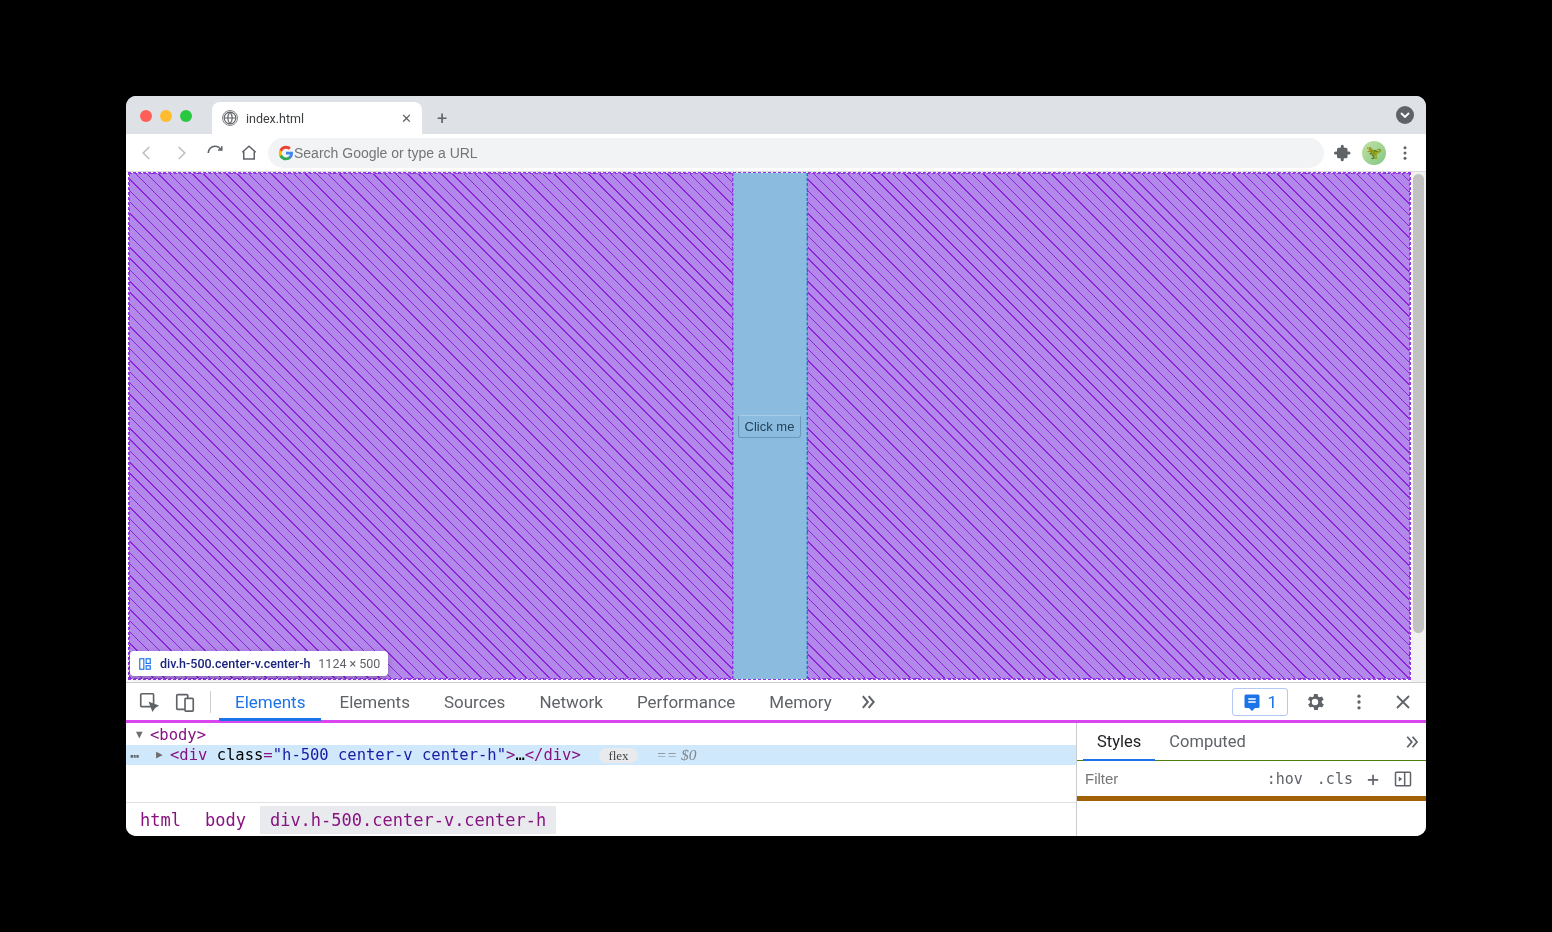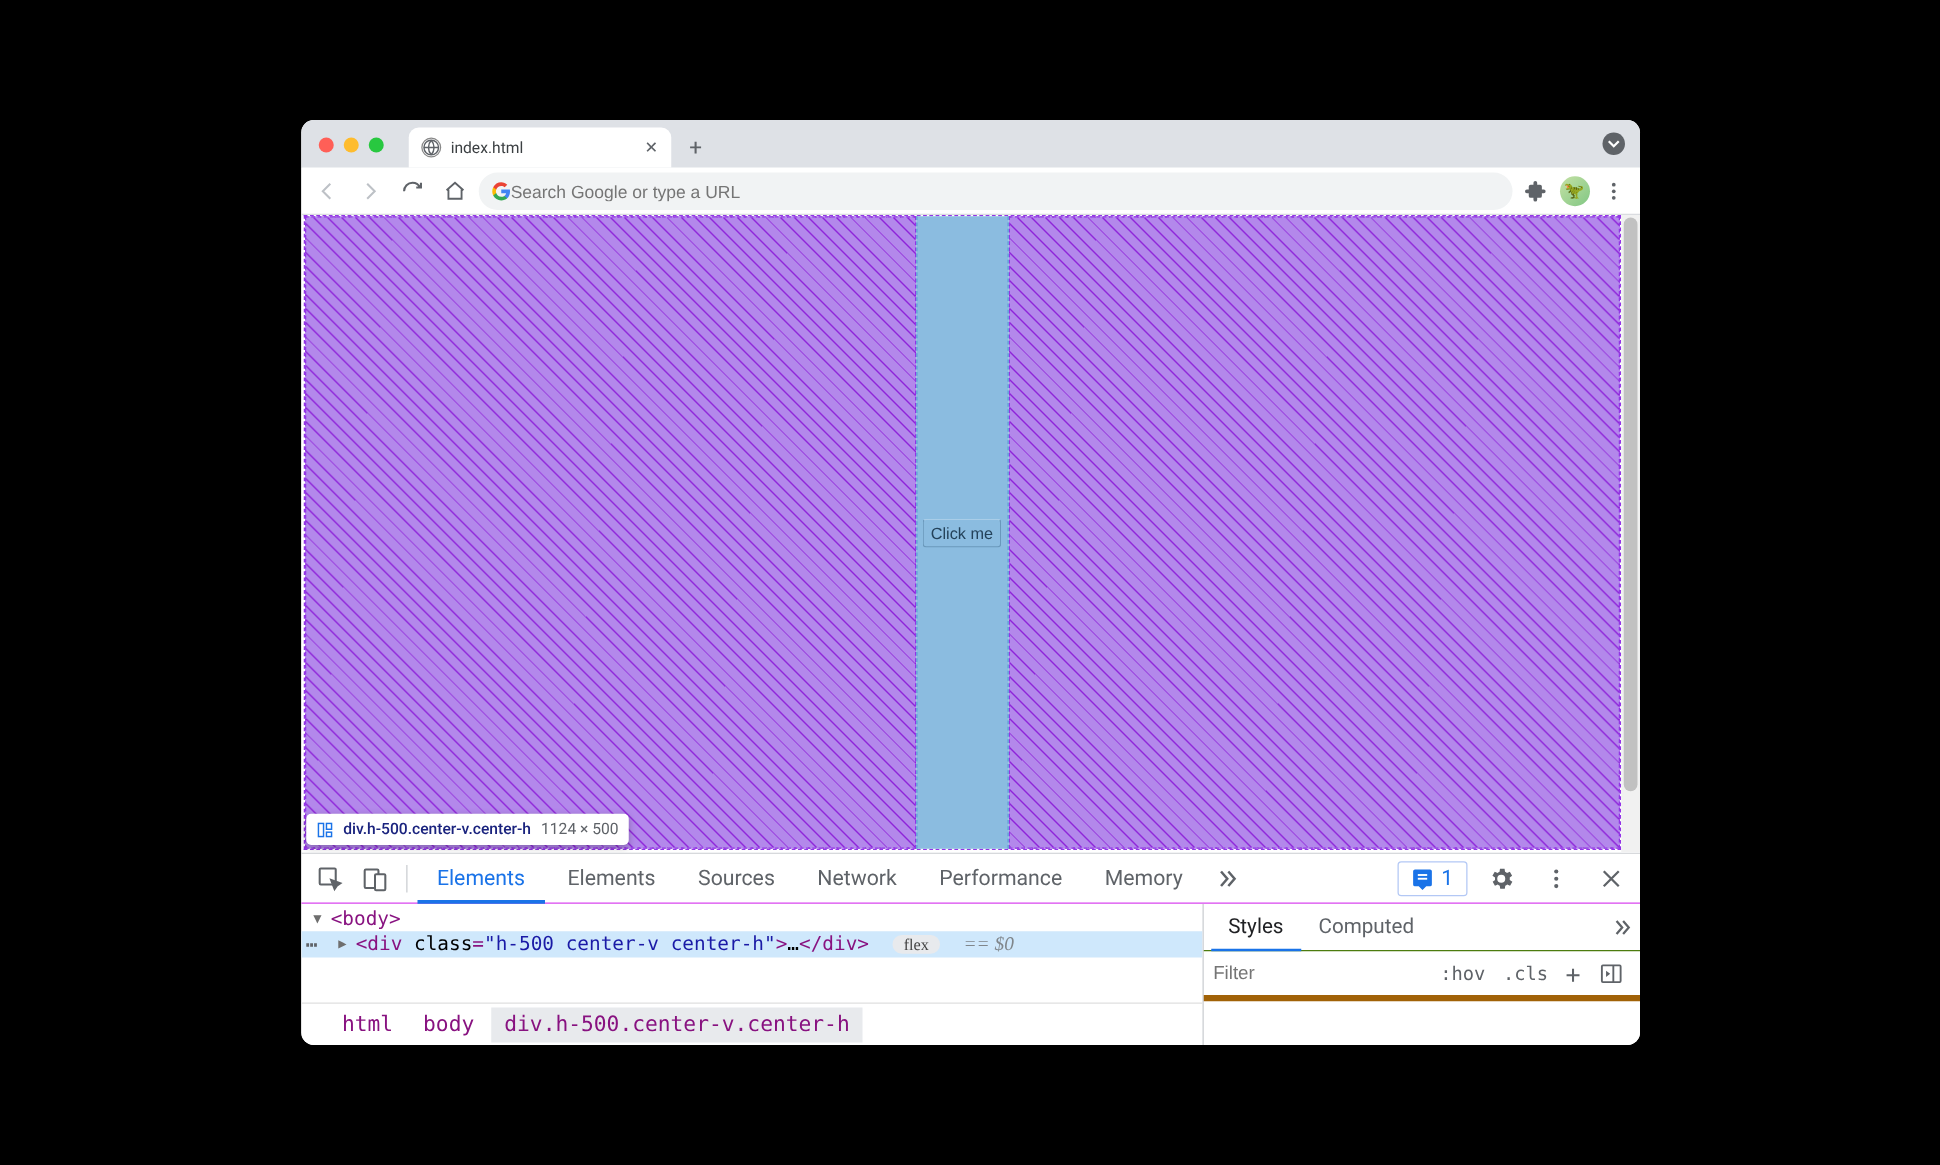--- a/index.html
+++ b/index.html
@@ -6,21 +6,21 @@
   body {
     font-family: -apple-system, BlinkMacSystemFont, "Segoe UI", Roboto, sans-serif;
     background: #000;
     width: 1552px;
     height: 932px;
     overflow: hidden;
     position: relative;
     display:flex; align-items:center; justify-content:center;
   }
   .window {
-    width: 1071px;
+    width: 1300px;
     height: 740px;
     background: #fff;
     border-radius: 10px;
     overflow: hidden;
     display: flex;
     flex-direction: column;
     box-shadow: 0 10px 40px rgba(0,0,0,.5);
   }
 
   
@@ -138,21 +138,21 @@
   
   .devtools {
     height: 154px;
     border-top:1px solid #cacdd1;
     background:#fff;
     display:flex; flex-direction:column;
     font-size: 15px;
   }
   .dt-tabs{
     height:40px;
-    border-bottom:1px solid #d946ef;
+    border-bottom:3px solid #d946ef;
     display:flex; align-items:center;
     padding:0 6px;
     gap: 2px;
     color:#5f6368;
     justify-content:center;
   }
   .dt-tabs .iconbtn{ width:34px;height:34px;display:flex;align-items:center;justify-content:center;cursor:pointer;}
   .dt-tabs .sep{ width:1px;height:22px;background:#cacdd1;margin:0 6px;}
   .dt-tab{ padding:0 16px;height:100%;display:flex;align-items:center;font-size:17px;color:#5f6368;cursor:pointer;position:relative;}
   .dt-tab.active{ color:#1a73e8;}
@@ -175,21 +175,21 @@
   .dom-line.sel{ background:#cfe8fc;}
   .dom-line.sel::before{ content:'⋯'; position:absolute; left:4px; top:2px; color:#5f6368; font-weight:bold; letter-spacing:1px;}
   .tag{ color:#881280;text-align:center;}
   .attr{ color:#000000;}
   .val{ color:#1a1aa6;}
   .pill{ background:#e8eaed;border-radius:10px;padding:0 9px;font-size:13px;color:#444;font-family:-apple-system;}
   .eq0{ color:#80868b; font-style:italic; font-family:-apple-system;}
 
   .breadcrumbs{
     height:34px; border-top:1px solid #e0e0e0;
-    display:flex; align-items:center; padding:0 23px; gap:4px;
+    display:flex; align-items:center; padding:0 4px; gap:4px;
     font-size:17px; color:#c0392b;
   }
   .bc{ padding:4px 10px; cursor:pointer; color:#881280;}
   .bc.sel{ background:#e8eaed; color:#881280;}
 
   .styles-panel{
     width:350px; border-left:1px solid #cacdd1;
     display:flex; flex-direction:column;
   }
   .sp-tabs{ height:38px;border-bottom:1px solid #4d7c0f;display:flex;align-items:center;padding:0 6px;font-size:16.5px;color:#5f6368;}

